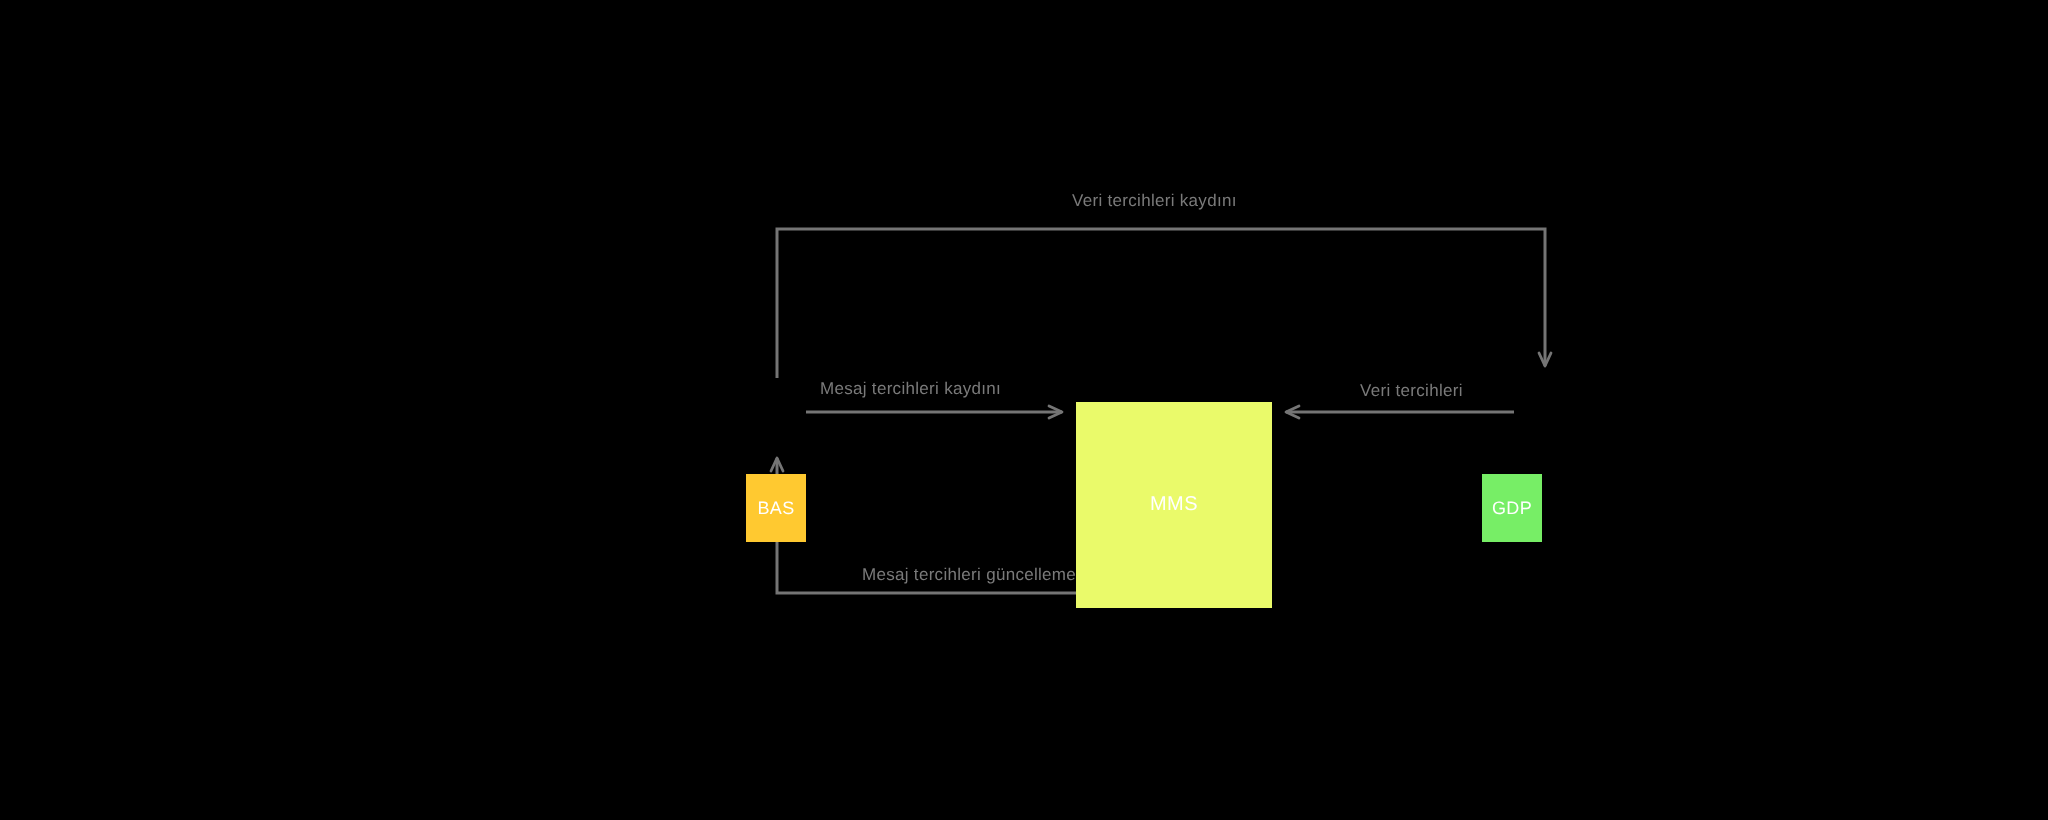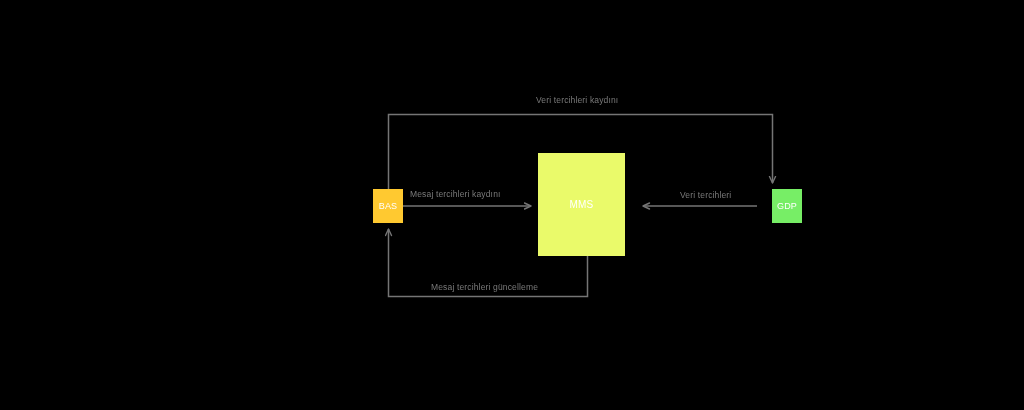--- a/index.html
+++ b/index.html
@@ -28,45 +28,46 @@
     height: 410px;
   }
   .node {
     position: absolute;
     box-sizing: border-box;
     display: flex;
     align-items: center;
     justify-content: center;
     color: #ffffff;
     font-weight: 400;
+    margin-top: 48px;
   }
   .node-label {
     display: block;
     line-height: 1;
     letter-spacing: 0.2px;
     white-space: nowrap;
   }
   #node-bas {
     left: 373px;
     top: 189px;
     width: 30px;
     height: 34px;
     background: #FFC930;
     font-size: 9px;
   }
   #node-mms {
     left: 538px;
     top: 153px;
-    width: 87px;
+    width: 98px;
     height: 103px;
     background: #EAFA6A;
     font-size: 10px;
   }
   #node-gdp {
-    left: 772px;
+    left: 741px;
     top: 189px;
     width: 30px;
     height: 34px;
     background: #77EE66;
     font-size: 9px;
   }
   .edge-label {
     position: absolute;
     color: #7a7a7a;
     font-size: 8.5px;

